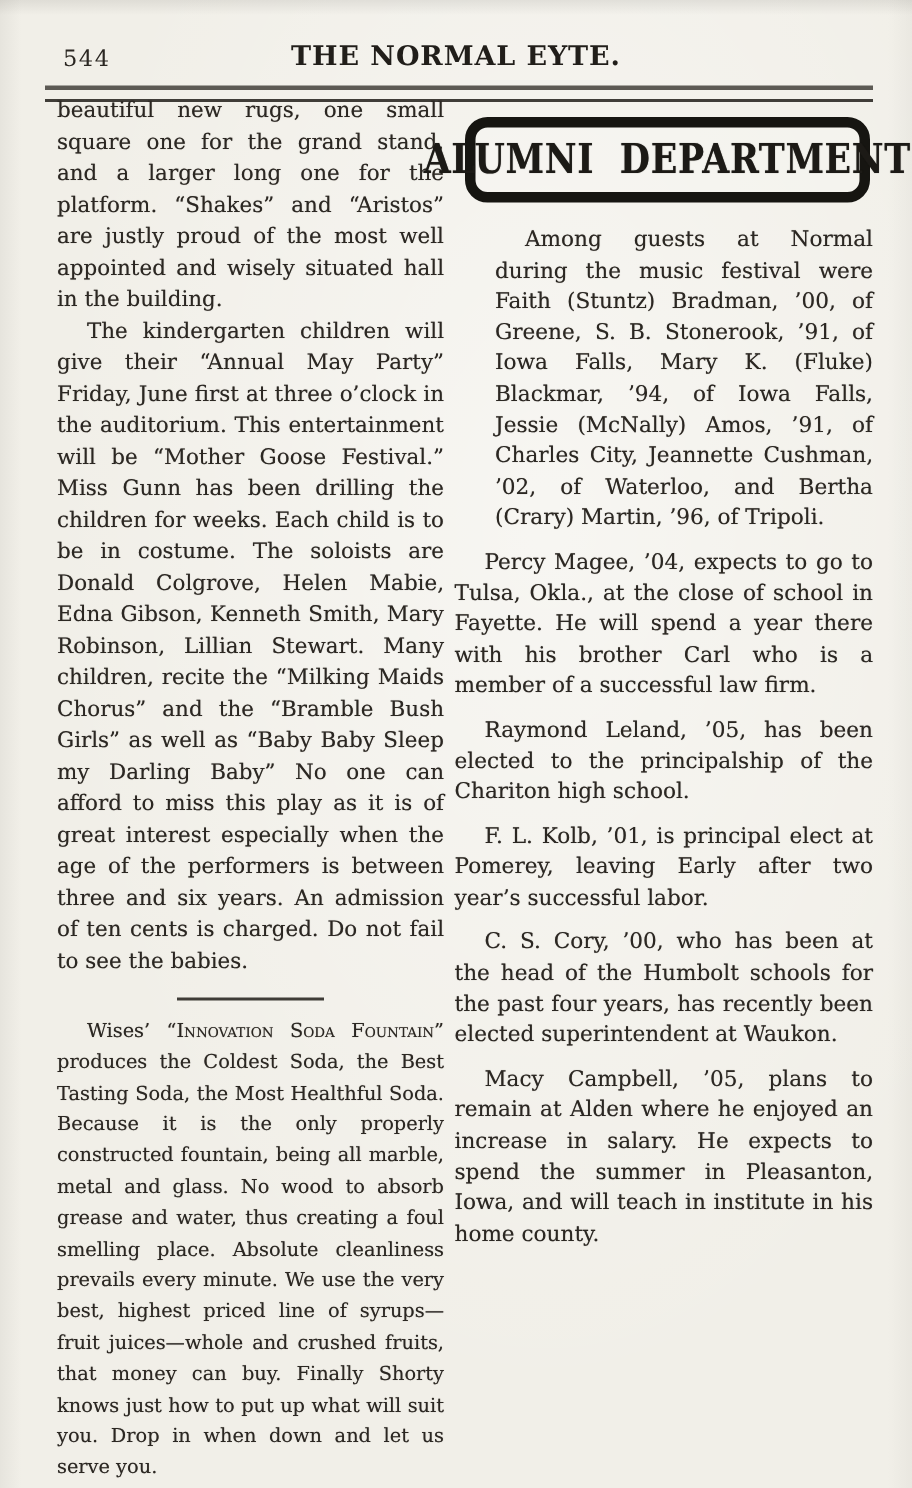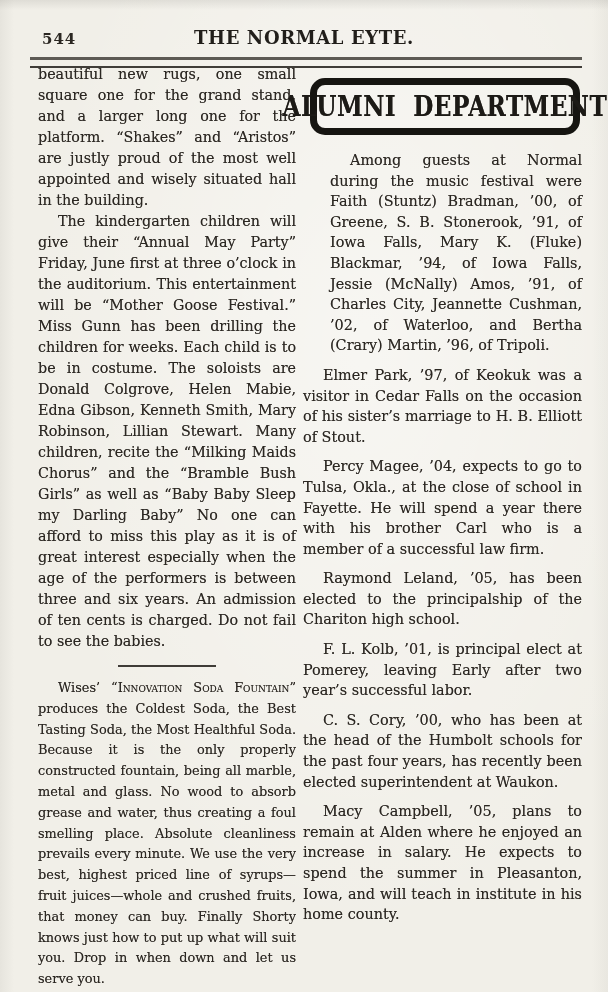--- a/index.html
+++ b/index.html
@@ -17,21 +17,21 @@
     color: #2b2722;
   }
   .page::after { 
     content: "";
     position: absolute; left: 0; top: 0; right: 0; height: 10px;
     background: linear-gradient(180deg, rgba(90,88,82,0.12), rgba(90,88,82,0));
     pointer-events: none;
   }
   .page-num {
     position: absolute; left: 42px; top: 30px;
-    font-size: 15px; font-weight: bold; letter-spacing: 1px;
+    font-size: 15px; font-weight: normal; letter-spacing: 1px;
   }
   .masthead {
     position: absolute; left: 0; right: 0; top: 27px;
     margin: 0; text-align: center;
     font-size: 18px; font-weight: bold; letter-spacing: 0.6px;
     color: #211e1a;
   }
   .rule { position: absolute; left: 30px; right: 26px; }
   .rule-thick { top: 57px; height: 3px; background: #5d5a54; }
   .rule-thin  { top: 66px; height: 2px; background: #403d38; }
@@ -99,21 +99,20 @@
 
     <p class="para ad-para"><span>Wises’ “</span><span class="smallcaps">Innovation Soda Fountain</span><span>” produces the Coldest Soda, the Best Tasting Soda, the Most Healthful Soda. Because it is the only properly constructed fountain, being all marble, metal and glass. No wood to absorb grease and water, thus creating a foul smelling place. Absolute cleanliness prevails every minute. We use the very best, highest priced line of syrups—fruit juices—whole and crushed fruits, that money can buy. Finally Shorty knows just how to put up what will suit you. Drop in when down and let us serve you.</span></p>
 
   </div>
 
   <div class="col col-right">
     <div class="dept-box">
       <span class="dept-title">ALUMNI DEPARTMENT</span>
     </div>
     <p class="para rpara first">Among guests at Normal during the music festival were Faith (Stuntz) Bradman, ’00, of Greene, S. B. Stonerook, ’91, of Iowa Falls, Mary K. (Fluke) Blackmar, ’94, of Iowa Falls, Jessie (McNally) Amos, ’91, of Charles City, Jeannette Cushman, ’02, of Waterloo, and Bertha (Crary) Martin, ’96, of Tripoli.</p>
-    <p class="para rpara">Elmer Park, ’97, of Keokuk was a visitor in Cedar Falls on the occasion of his sister’s marriage to H. B. Elliott of Stout.</p>
     <p class="para rpara">Percy Magee, ’04, expects to go to Tulsa, Okla., at the close of school in Fayette. He will spend a year there with his brother Carl who is a member of a successful law firm.</p>
     <p class="para rpara">Raymond Leland, ’05, has been elected to the principalship of the Chariton high school.</p>
     <p class="para rpara">F. L. Kolb, ’01, is principal elect at Pomerey, leaving Early after two year’s successful labor.</p>
     <p class="para rpara">C. S. Cory, ’00, who has been at the head of the Humbolt schools for the past four years, has recently been elected superintendent at Waukon.</p>
     <p class="para rpara">Macy Campbell, ’05, plans to remain at Alden where he enjoyed an increase in salary. He expects to spend the summer in Pleasanton, Iowa, and will teach in institute in his home county.</p>
 
   </div>
 
 </div>
 

